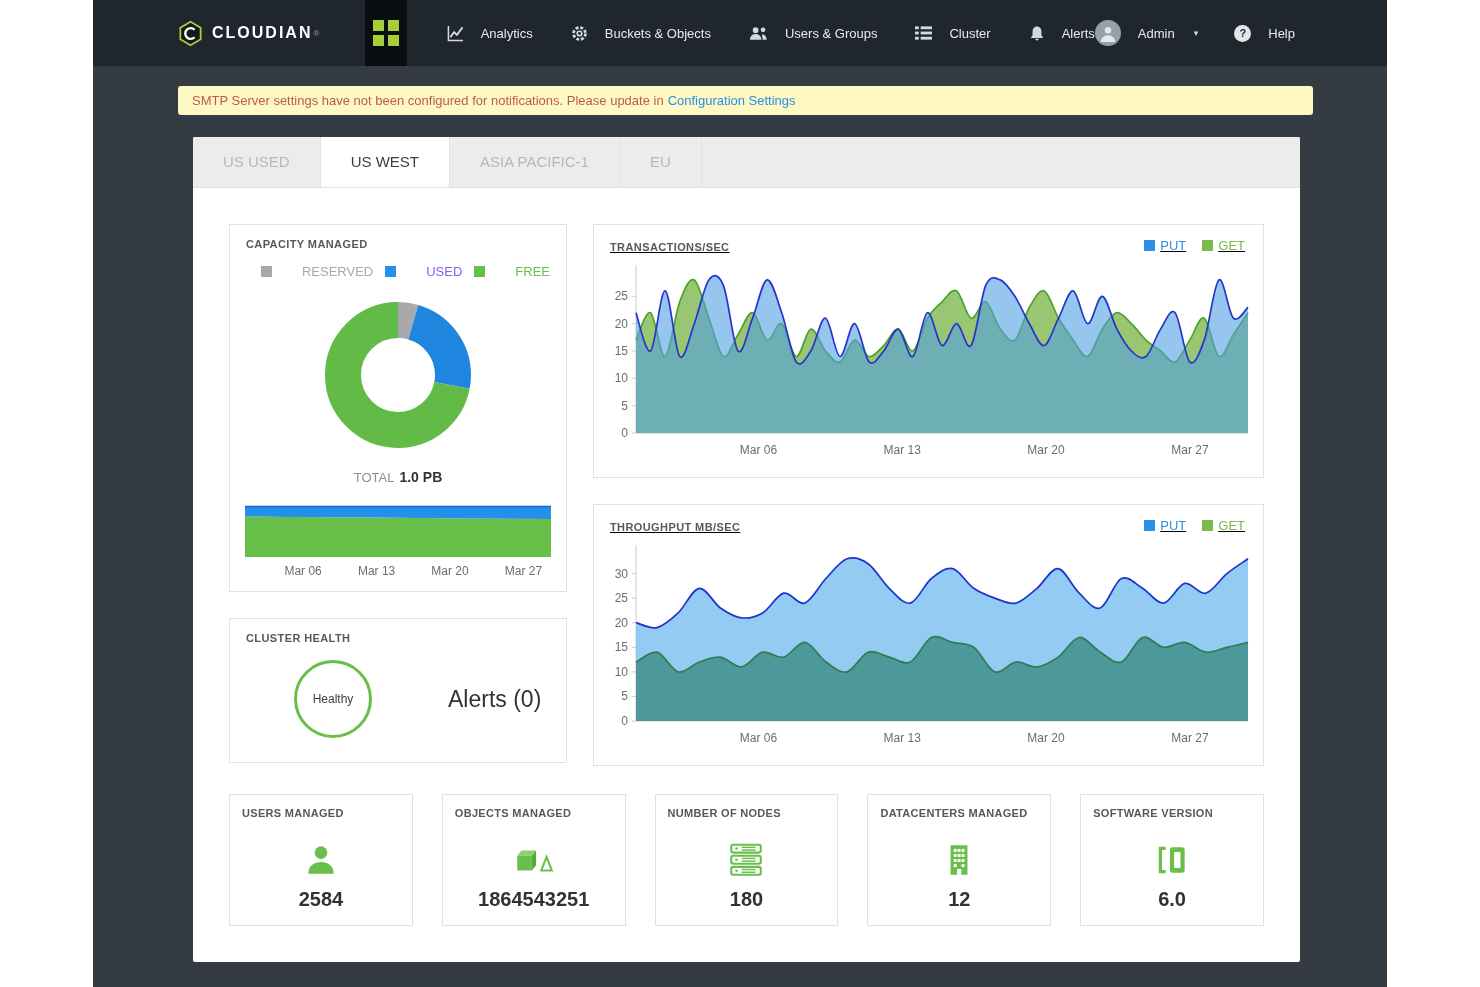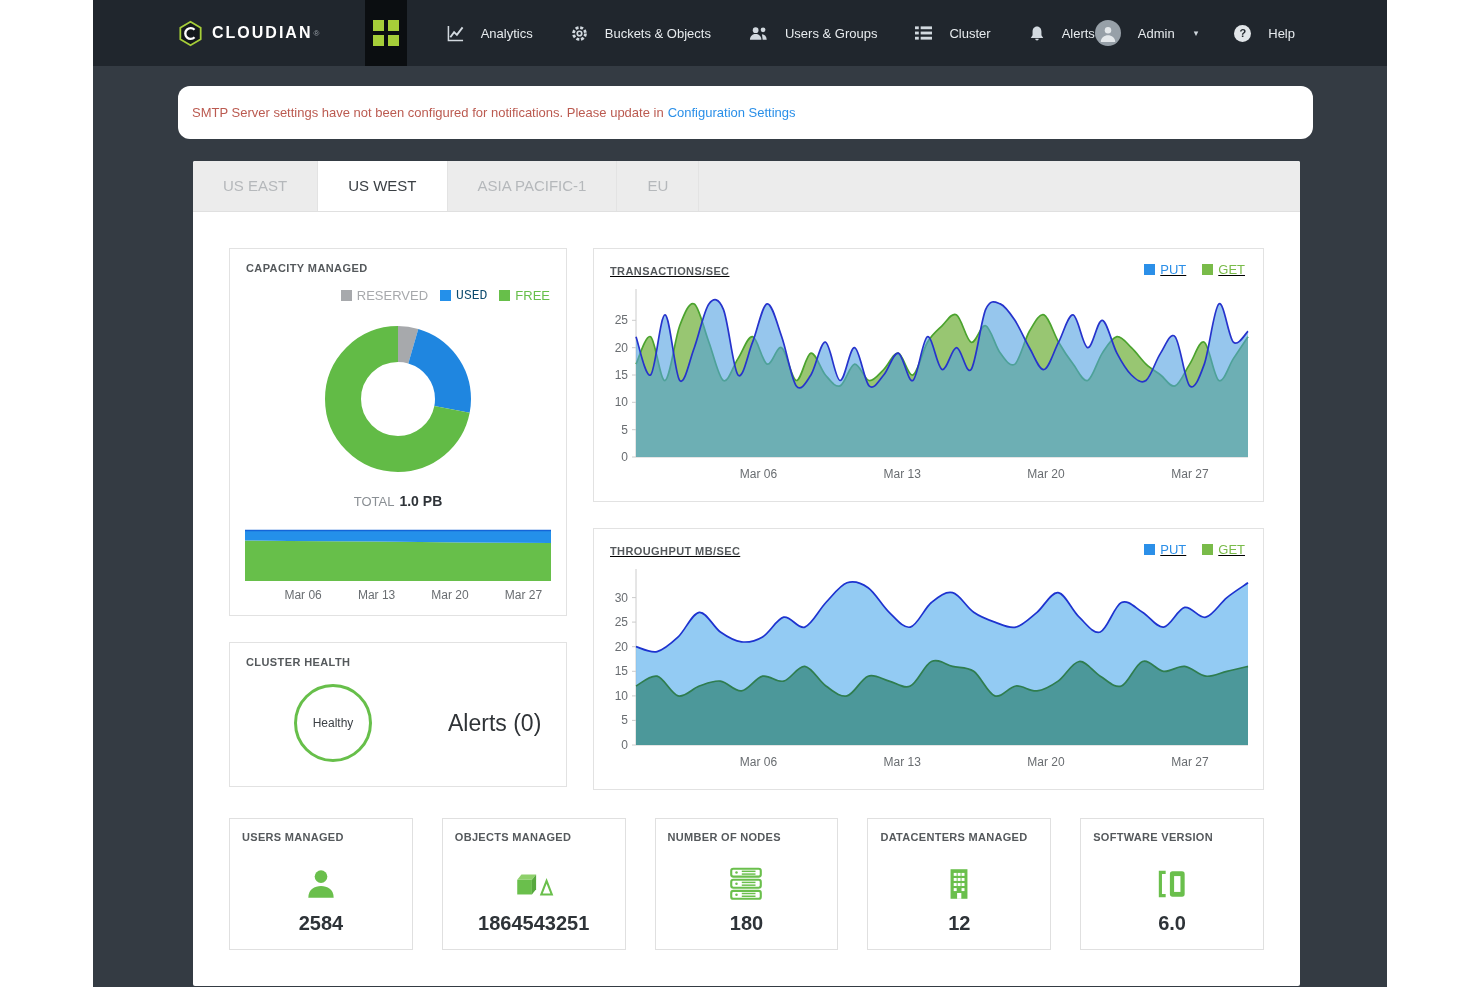--- a/index.html
+++ b/index.html
@@ -15,38 +15,38 @@
   .tile-grid { display:grid; grid-template-columns:11px 11px; grid-template-rows:11px 11px; gap:4px; }
   .tile-grid i { background:#a6ce39; display:block; }
   nav { display:flex; align-items:center; gap:38px; margin-left:40px; }
   .nav-item { display:flex; align-items:center; gap:17px; color:#e7ebee; font-size:13px; cursor:pointer; text-decoration:none; white-space:nowrap; }
   .nav-right { margin-left:auto; margin-right:92px; display:flex; align-items:center; gap:36px; }
   .avatar { width:26px; height:26px; border-radius:50%; background:#97a0a8; display:flex; align-items:center; justify-content:center; overflow:hidden; }
   .caret { font-size:9px; color:#cfd6dc; margin-left:2px; }
   .help-badge { width:17px; height:17px; border-radius:50%; background:#e2e6e9; color:#23292f; font-size:11px; font-weight:bold; text-align:center; line-height:17px; }
 
   
-  .banner { margin:20px 74px 0 85px; background:#ffffff; border-radius:12px; padding:19px 14px; font-size:13px; color:#bb5a50; }
+  .banner { margin:20px 74px 0 85px; background:#fef9c3; border-radius:3px; padding:7px 14px; font-size:13px; color:#bb5a50; }
   .banner a { color:#2a8fe8; text-decoration:none; cursor:pointer; margin-left:4px; }
 
   
   .main { margin:22px 87px 34px 100px; background:#fff; border-radius:2px; }
   .tabs { display:flex; background:#ececec; border-bottom:1px solid #e0e0e0; border-radius:2px 2px 0 0; }
   .tab { padding:0 30px; height:50px; line-height:50px; font-size:15px; color:#b5b8bb; cursor:pointer; border-right:1px solid #e3e3e3; }
   .tab.active { background:#fff; color:#3a3f44; }
 
   .content { display:grid; grid-template-columns:338px 1fr; gap:26px; padding:36px; }
   .panel { background:#fff; border:1px solid #e2e2e2; }
   .p-title { font-size:11px; font-weight:bold; color:#55595c; letter-spacing:.4px; padding:13px 16px 4px; }
   .p-head { display:flex; justify-content:space-between; align-items:baseline;text-decoration:underline; }
 
   
   .cap-legend { display:flex; justify-content:flex-end; gap:12px; padding:10px 16px 0; font-size:13px; }
   .legend span { display:inline-flex; align-items:center; cursor:pointer; }
-  .cap-legend span { display:inline-flex; align-items:center; cursor:pointer; }
+  .cap-legend span { display:inline-flex; align-items:center; cursor:pointer;gap:25px; }
   .sw { width:11px; height:11px; display:inline-block; margin-right:5px; }
   .legend em, .cap-legend em { font-style:normal; }
   svg[data-donut] { display:block; margin:10px auto 0; }
   .total { text-align:center; margin-top:8px; font-size:13px; color:#8a8f94; }
   .total b { color:#2e3338; font-size:14px; margin-left:5px; }
   .mini { margin:16px 15px 10px; }
   .mini-x { position:relative; height:17px; font-size:12px; color:#696d71; margin-top:3px; }
   .mini-x span { position:absolute; transform:translateX(-50%); white-space:nowrap; }
   .mx0{left:19%} .mx1{left:43%} .mx2{left:67%} .mx3{left:91%}
 
@@ -154,39 +154,39 @@
       </a>
     </div>
   </header>
 
   <div class="banner">
     <span>SMTP Server settings have not been configured for notifications. Please update in</span><a>Configuration Settings</a>
   </div>
 
   <div class="main">
     <div class="tabs">
-      <div class="tab">US EAST</div>
+      <div class="tab">US USED</div>
       <div class="tab active">US WEST</div>
       <div class="tab">ASIA PACIFIC-1</div>
       <div class="tab">EU</div>
     </div>
 
     <div class="content">
 
       <div class="col-left">
         <div class="panel chart-panel">
           <div class="p-title">CAPACITY MANAGED</div>
           <div class="cap-legend">
             <span>
                 <i class="sw" style="background-color: rgb(167, 169, 172);"></i>
                 <em style="color: rgb(167, 169, 172);">RESERVED</em>
               </span>
             <span>
                 <i class="sw" style="background-color: rgb(36, 144, 234);"></i>
-                <em style="color: #0c4a6e; font-family: Liberation Mono, monospace;">USED</em>
+                <em style="color: #8b5cf6;">USED</em>
               </span>
             <span>
                 <i class="sw" style="background-color: rgb(103, 191, 74);"></i>
                 <em style="color: rgb(103, 191, 74);">FREE</em>
               </span>
           </div>
           <svg data-donut="" width="172" height="172">
               <circle cx="86" cy="86" r="55" fill="none" stroke="#a7a9ac" stroke-width="36" stroke-dasharray="15.55 330.02" stroke-dashoffset="0.00" transform="rotate(-90 86 86)"></circle>
               <circle cx="86" cy="86" r="55" fill="none" stroke="#1f86e0" stroke-width="36" stroke-dasharray="81.21 264.37" stroke-dashoffset="-15.55" transform="rotate(-90 86 86)"></circle>
               <circle cx="86" cy="86" r="55" fill="none" stroke="#62bb46" stroke-width="36" stroke-dasharray="248.81 96.76" stroke-dashoffset="-96.76" transform="rotate(-90 86 86)"></circle>

